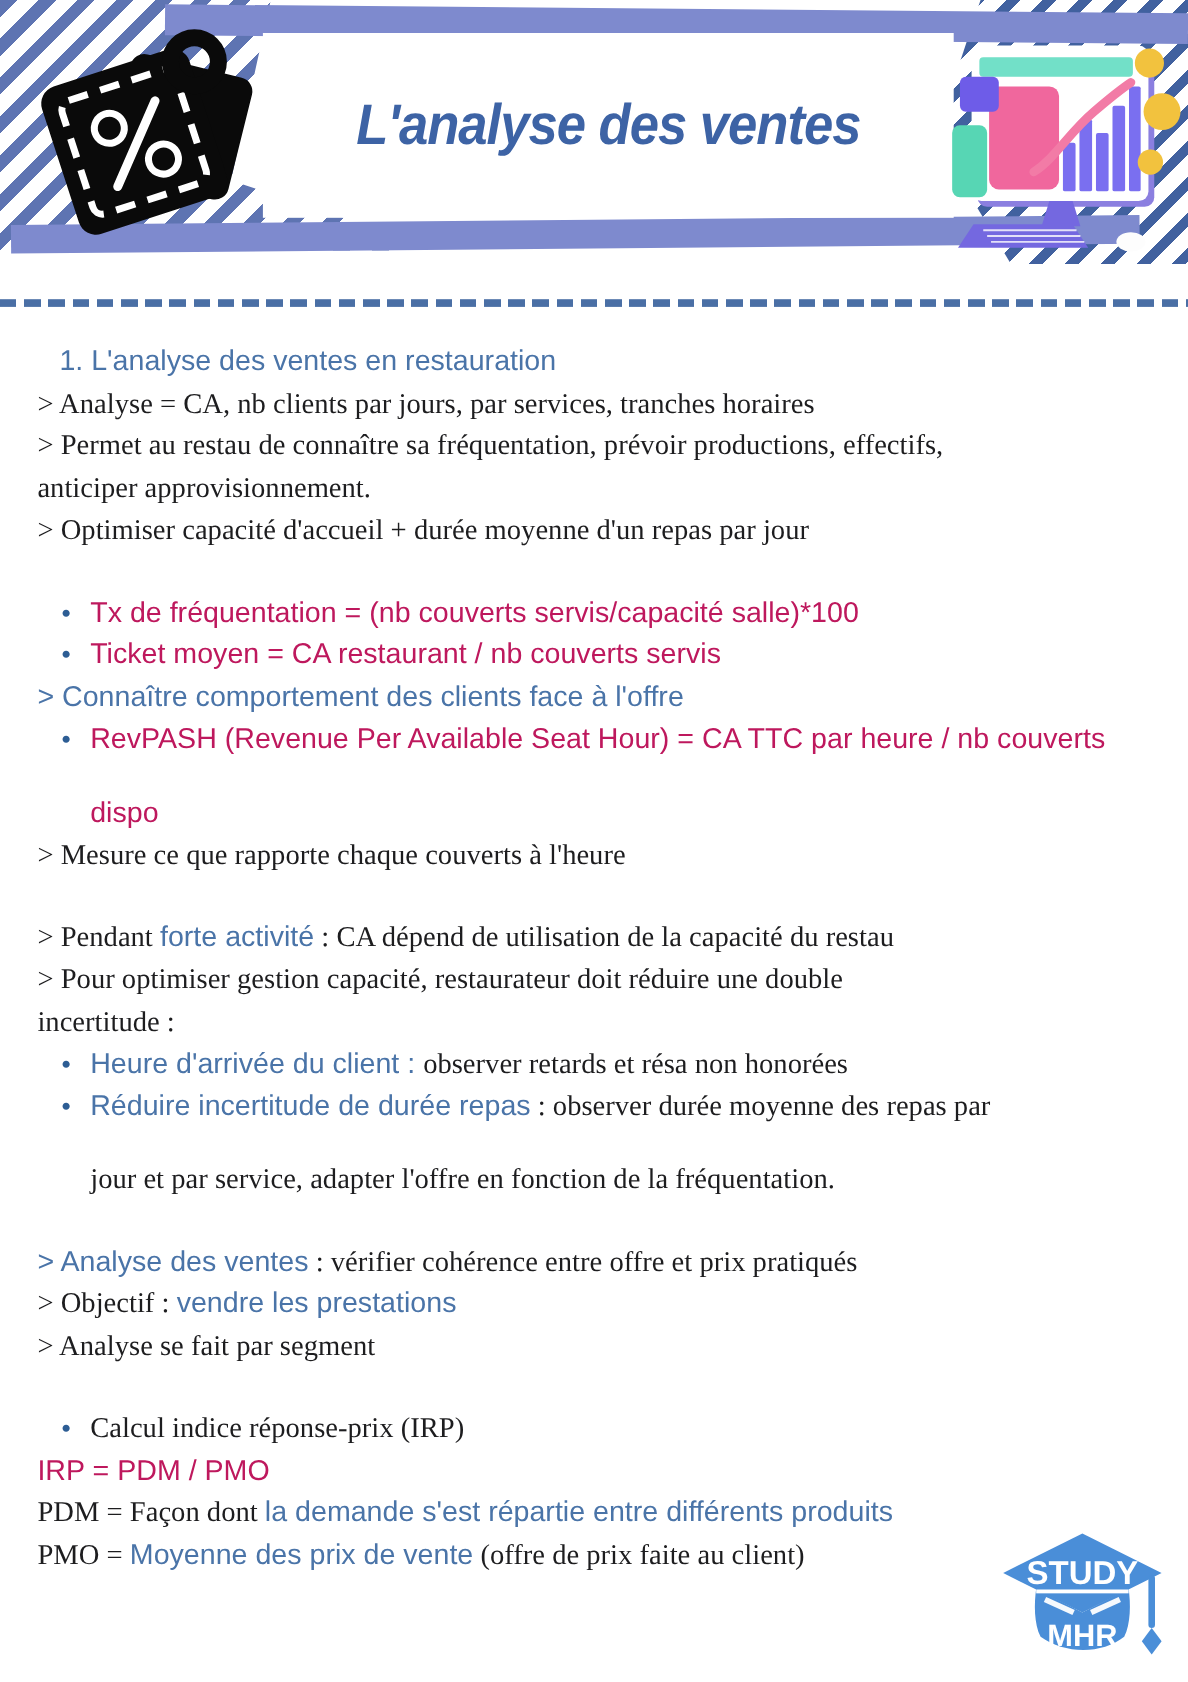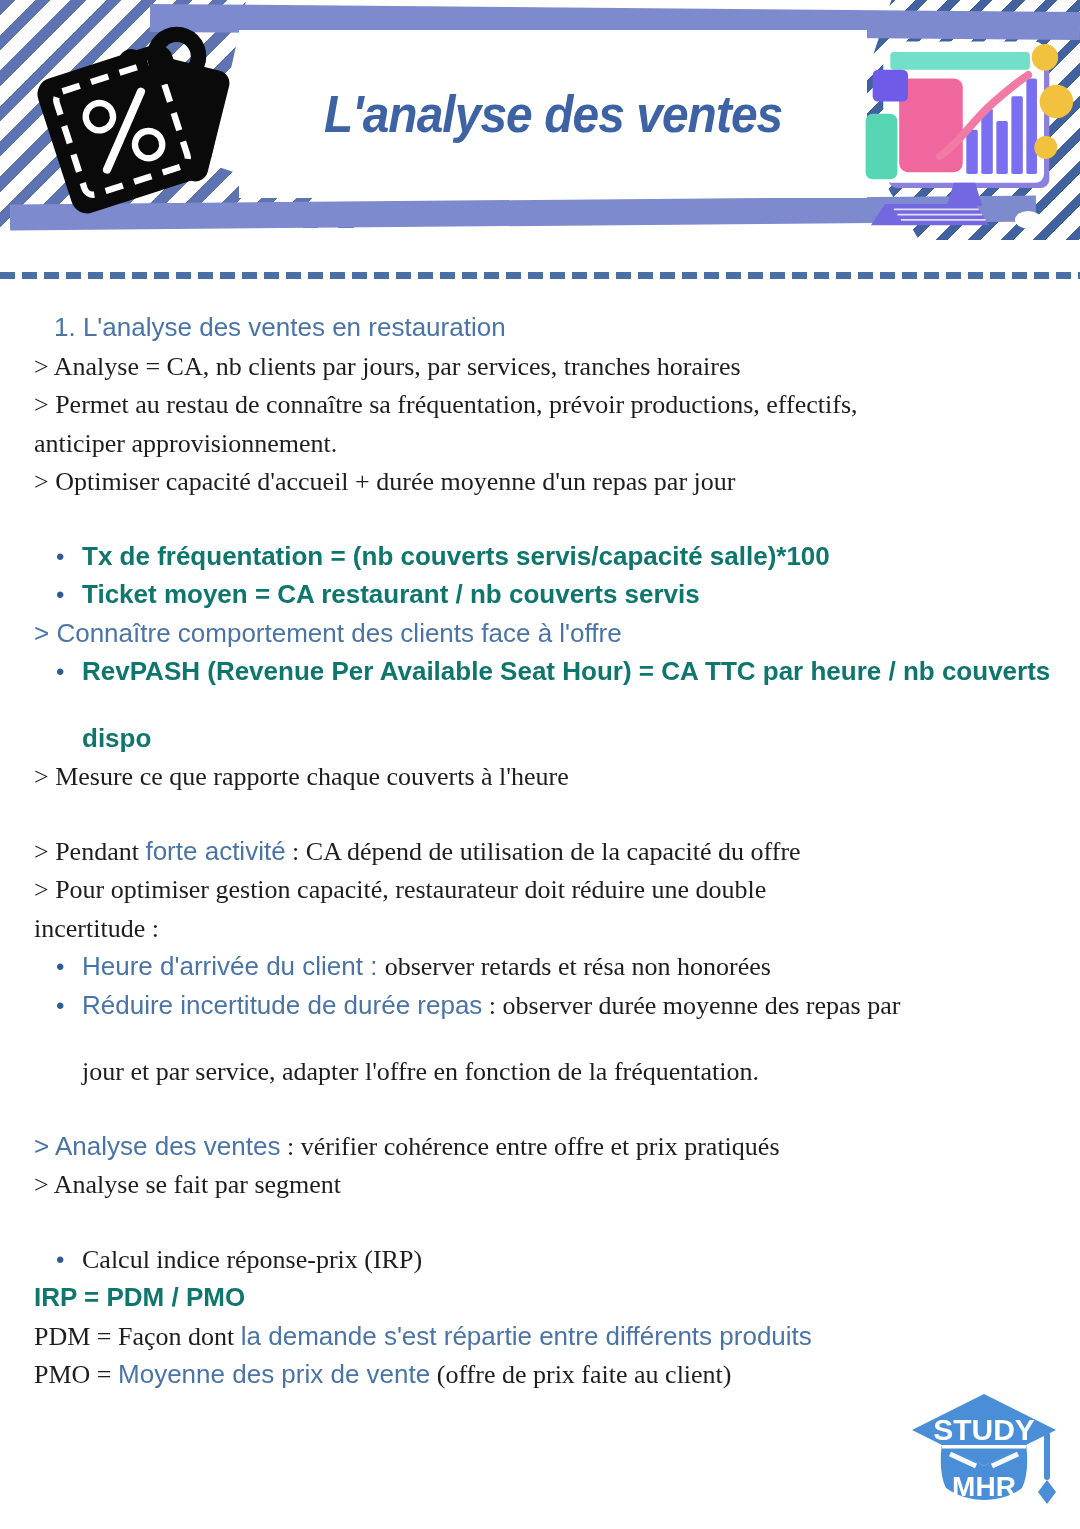--- a/index.html
+++ b/index.html
@@ -59,21 +59,21 @@
     height:38.5px;line-height:38.5px;
     font-size:26px;
   }
   .line.gap{margin-top:36px;}
   .line.heading{padding-left:20px;}
   .line.bullet{padding-left:22px;}
   .line.contb{padding-left:48px;margin-top:28px;}
   .dot{display:inline-block;width:26px;color:#2d5d94;font-size:24px;}
   .c-black{color:#1d1d1f;font-family:Liberation Serif, serif;}
   .c-blue{color:#4a74a8;}
-  .c-red{color:#0f766e;font-weight:bold;}
+  .c-red{color:#be185d;}
 
   
   .logo{position:absolute;right:12px;top:1392px;width:162px;height:132px;}
   .logo text{
     font-family:"Liberation Sans","DejaVu Sans",sans-serif;
     font-weight:700;fill:#ffffff;
   }
 </style>
 </head>
 <body>
@@ -141,27 +141,28 @@
       <div class="line arrow"><span class="c-black">&gt; Analyse = CA, nb clients par jours, par services, tranches horaires</span></div>
       <div class="line arrow"><span class="c-black">&gt; Permet au restau de connaître sa fréquentation, prévoir productions, effectifs,</span></div>
       <div class="line cont"><span class="c-black">anticiper approvisionnement.</span></div>
       <div class="line arrow"><span class="c-black">&gt; Optimiser capacité d'accueil + durée moyenne d'un repas par jour</span></div>
       <div class="line bullet gap"><span class="dot">•</span><span class="c-red">Tx de fréquentation = (nb couverts servis/capacité salle)*100</span></div>
       <div class="line bullet"><span class="dot">•</span><span class="c-red">Ticket moyen = CA restaurant / nb couverts servis</span></div>
       <div class="line arrow"><span class="c-blue">&gt; Connaître comportement des clients face à l'offre</span></div>
       <div class="line bullet"><span class="dot">•</span><span class="c-red">RevPASH (Revenue Per Available Seat Hour) = CA TTC par heure / nb couverts</span></div>
       <div class="line contb"><span class="c-red">dispo</span></div>
       <div class="line arrow"><span class="c-black">&gt; Mesure ce que rapporte chaque couverts à l'heure</span></div>
-      <div class="line arrow gap"><span class="c-black">&gt; Pendant </span><span class="c-blue">forte activité</span><span class="c-black"> : CA dépend de utilisation de la capacité du offre</span></div>
+      <div class="line arrow gap"><span class="c-black">&gt; Pendant </span><span class="c-blue">forte activité</span><span class="c-black"> : CA dépend de utilisation de la capacité du restau</span></div>
       <div class="line arrow"><span class="c-black">&gt; Pour optimiser gestion capacité, restaurateur doit réduire une double</span></div>
       <div class="line cont"><span class="c-black">incertitude :</span></div>
       <div class="line bullet"><span class="dot">•</span><span class="c-blue">Heure d'arrivée du client : </span><span class="c-black">observer retards et résa non honorées</span></div>
       <div class="line bullet"><span class="dot">•</span><span class="c-blue">Réduire incertitude de durée repas</span><span class="c-black"> : observer durée moyenne des repas par</span></div>
       <div class="line contb"><span class="c-black">jour et par service, adapter l'offre en fonction de la fréquentation.</span></div>
       <div class="line arrow gap"><span class="c-blue">&gt; Analyse des ventes</span><span class="c-black"> : vérifier cohérence entre offre et prix pratiqués</span></div>
+      <div class="line arrow"><span class="c-black">&gt; Objectif : </span><span class="c-blue">vendre les prestations</span></div>
       <div class="line arrow"><span class="c-black">&gt; Analyse se fait par segment</span></div>
       <div class="line bullet gap"><span class="dot">•</span><span class="c-black">Calcul indice réponse-prix (IRP)</span></div>
       <div class="line plain"><span class="c-red">IRP = PDM / PMO</span></div>
       <div class="line plain"><span class="c-black">PDM = Façon dont </span><span class="c-blue">la demande s'est répartie entre différents produits</span></div>
       <div class="line plain"><span class="c-black">PMO = </span><span class="c-blue">Moyenne des prix de vente</span><span class="c-black"> (offre de prix faite au client)</span></div>
     </div>
 
   <svg class="logo" viewBox="0 0 162 132">
     <g fill="#4a8ed8">
       <path d="M78 2 L150 38 L78 74 L6 38 Z"></path>

